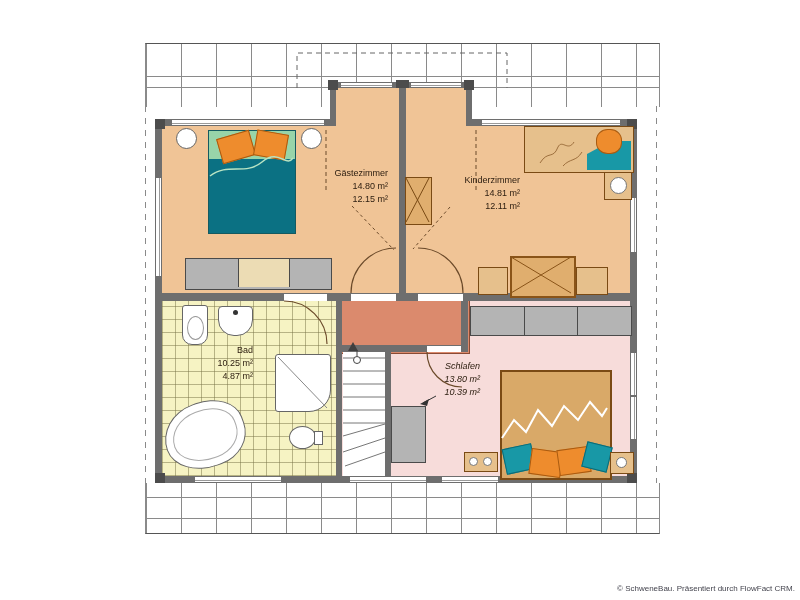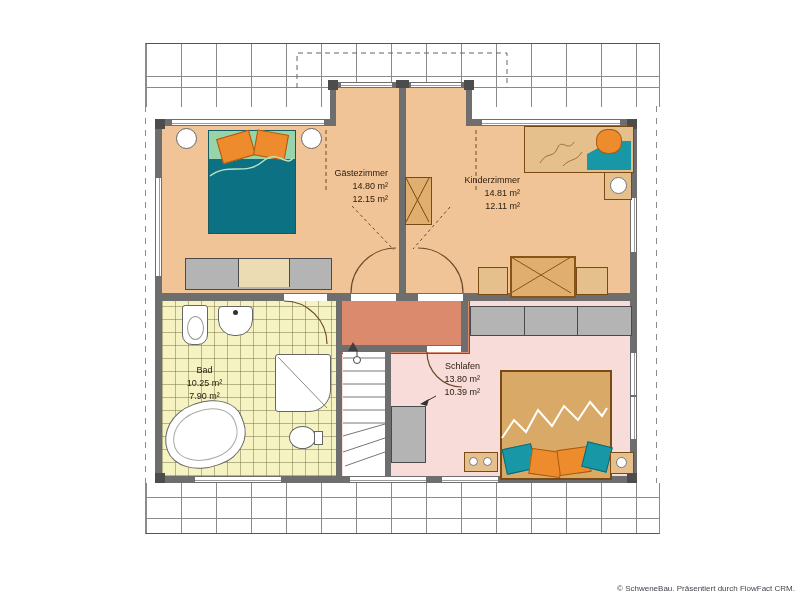--- a/index.html
+++ b/index.html
@@ -175,25 +175,25 @@
   <div class="label" style="left:274px;top:167px;width:114px;text-align:right;">
     <div>Gästezimmer</div>
     <div>14.80 m²</div>
     <div>12.15 m²</div>
   </div>
   <div class="label" style="left:408px;top:174px;width:112px;text-align:right;">
     <div>Kinderzimmer</div>
     <div>14.81 m²</div>
     <div>12.11 m²</div>
   </div>
-  <div class="label" style="left:156px;top:364px;width:97px;text-align:center;">
+  <div class="label" style="left:156px;top:344px;width:97px;text-align:right;">
     <div>Bad</div>
     <div>10.25 m²</div>
-    <div>7.90 m²</div>
+    <div>4.87 m²</div>
   </div>
-  <div class="label" style="left:380px;top:360px;width:100px;text-align:right;">
+  <div class="label" style="left:380px;top:360px;width:100px;text-align:right;font-style:italic;">
     <div>Schlafen</div>
     <div>13.80 m²</div>
     <div>10.39 m²</div>
   </div>
 
   <div id="copyright">© SchweneBau. Präsentiert durch FlowFact CRM.</div>
 </div>
 
 </body></html>

